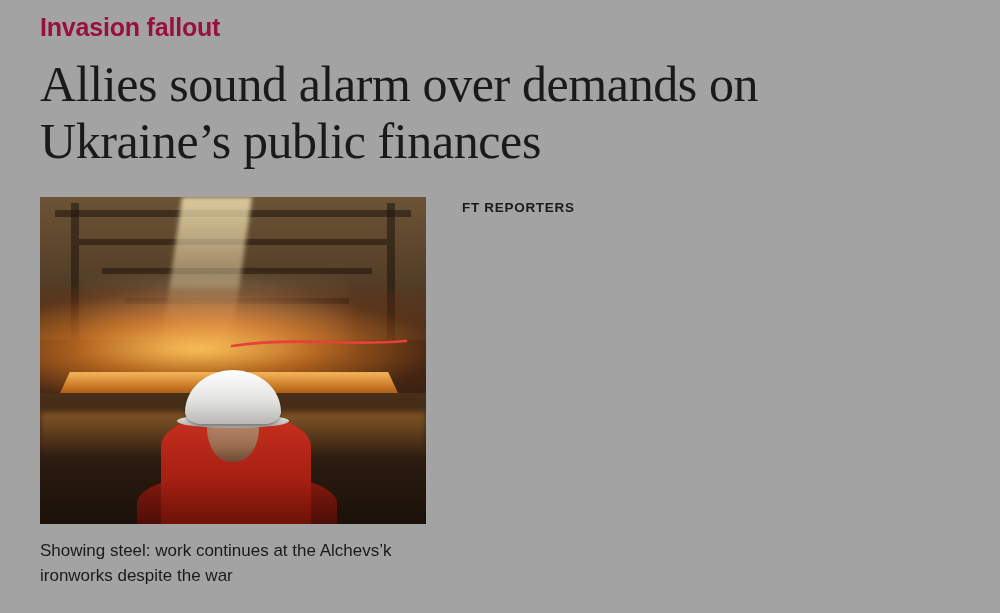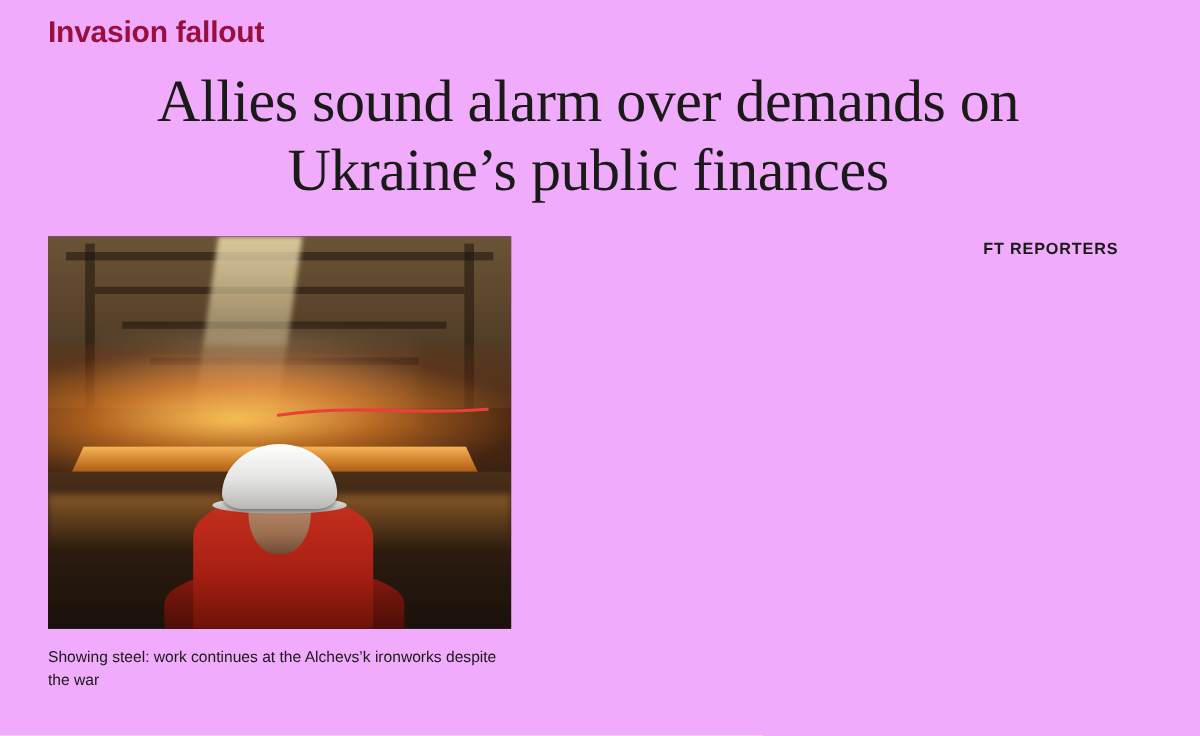--- a/index.html
+++ b/index.html
@@ -11,21 +11,21 @@
     width: 1000px;
     height: 613px;
     overflow: hidden;
     font-family: "Liberation Serif", serif;
     color: #1a1a18;
   }
   .page {
     position: relative;
     width: 1000px;
     height: 613px;
-    background: #f0abfc;
+    background: #a3a3a3;
     box-sizing: border-box;
     padding: 0 40px;
   }
   .kicker {
     font-family: "Liberation Sans", sans-serif;
     font-weight: bold;
     font-size: 25px;
     color: #990f3d;
     letter-spacing: -0.2px;
     padding-top: 14px;
@@ -33,21 +33,20 @@
   }
   .headline {
     font-family: "Liberation Serif", serif;
     font-weight: normal;
     font-size: 50px;
     line-height: 1.15;
     letter-spacing: -0.4px;
     color: #1a1a18;
     margin: 14px 0 0 0;
     max-width: 900px;
-    text-align: center;
   }
   .content {
     display: flex;
     margin-top: 26px;
     gap: 36px;
     align-items: flex-start;
   }
   .figure {
     width: 386px;
     flex: 0 0 386px;
@@ -145,40 +144,39 @@
   }
   .photo .worker-brim {
     position: absolute;
     left: 50%; bottom: 96px; width: 112px; height: 14px;
     transform: translateX(-50%);
     background: linear-gradient(180deg, #f1f0ee, #a9a8a4);
     border-radius: 50%;
   }
   .caption {
     font-family: "Liberation Sans", sans-serif;
-    font-size: 13px;
+    font-size: 17px;
     line-height: 1.5;
     color: #1a1a18;
     margin-top: 14px;
     width: 386px;
     position: relative;
   }
   .annotation {
     position: absolute;
     left: 230px;
     top: 338px;
     width: 178px;
     height: 10px;
     pointer-events: none;
   }
   .annotation svg { display: block; }
   .body-col {
     flex: 1 1 auto;
     max-width: 470px;
-    text-align: right;
   }
   .byline {
     font-family: "Liberation Sans", sans-serif;
     font-weight: bold;
     font-size: 13.5px;
     letter-spacing: 0.7px;
     color: #1a1a18;
     margin-top: 3px;
   }
   .body-col p {

